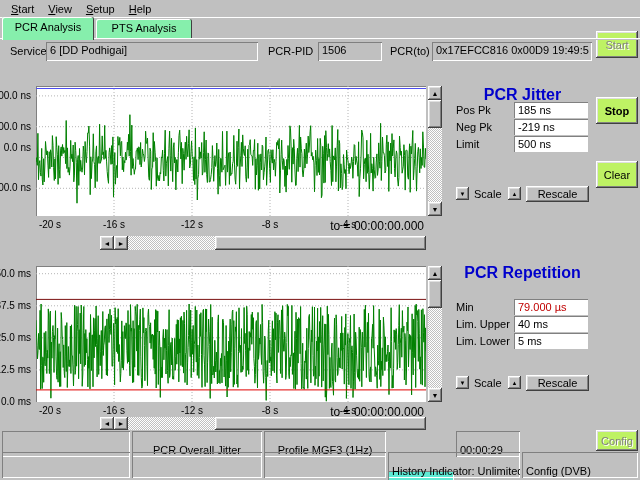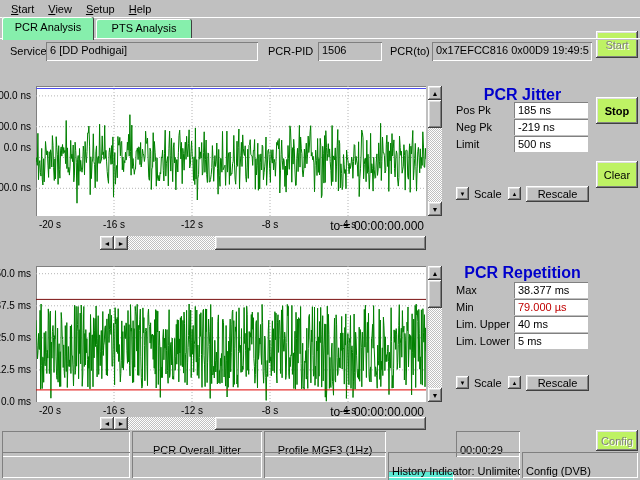--- a/index.html
+++ b/index.html
@@ -229,24 +229,20 @@
         <span>◄</span>
       </div>
     <div class="sb-btn" style="left:14px; top:0; height:13px;">
         <span>►</span>
       </div>
     <div class="sb-thumb" style="left:115px; top:0; right:0; height:13px;"></div>
   </div>
 
   <div class="panel" style="left:452px; top:262px; width:141px; height:140px;">
     <div class="panel-title">PCR Repetition</div>
-    <div class="prow" style="top:20px;">
-      <span class="plabel">Max</span>
-      <span class="pfield">38.377 ms</span>
-    </div>
     <div class="prow" style="top:37px;">
       <span class="plabel">Min</span>
       <span class="pfield alert">79.000 µs</span>
     </div>
     <div class="prow" style="top:54px;">
       <span class="plabel">Lim. Upper</span>
       <span class="pfield">40 ms</span>
     </div>
     <div class="prow" style="top:71px;">
       <span class="plabel">Lim. Lower</span>

